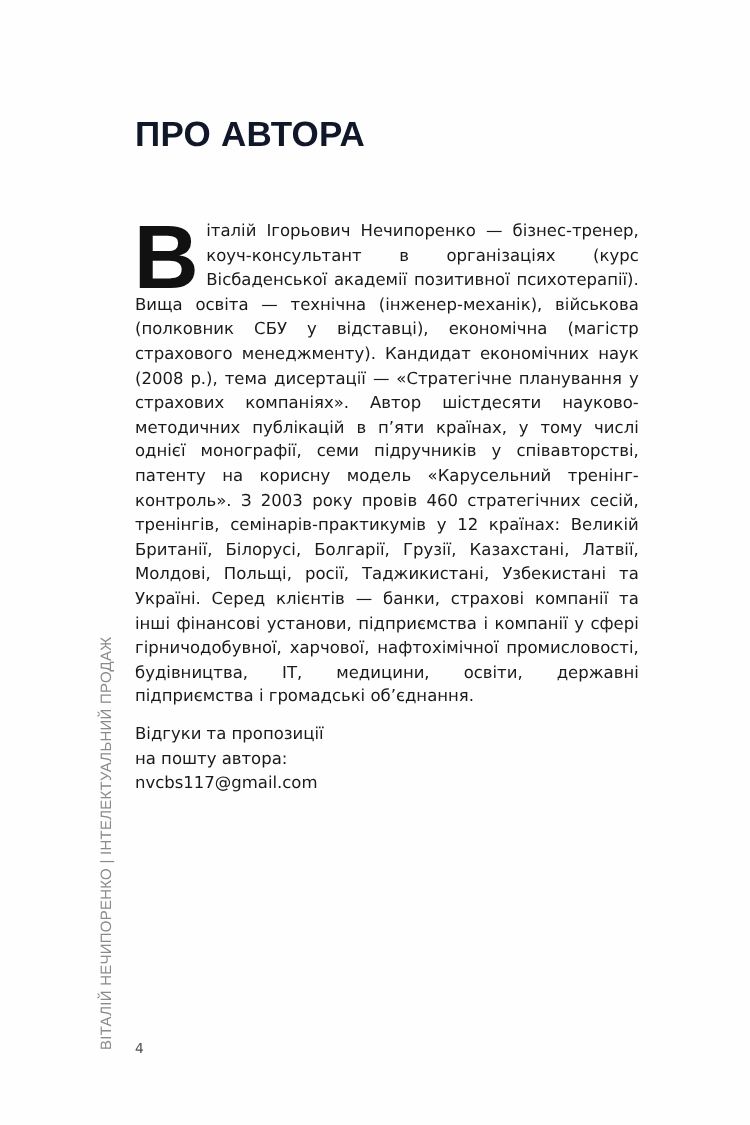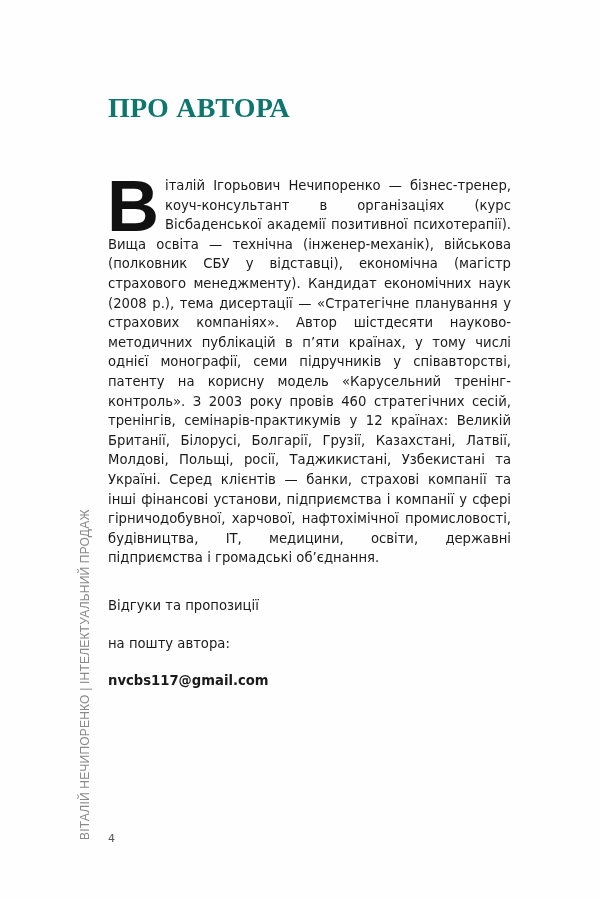--- a/index.html
+++ b/index.html
@@ -1,23 +1,23 @@
 <!DOCTYPE html>
 <html><head>
 <meta charset="utf-8">
 <style>
   html, body { margin: 0; padding: 0; background: #ffffff; }
   body { width: 600px; height: 900px; position: relative; overflow: hidden; font-family: "DejaVu Sans", sans-serif; color: #1a1a1a; }
   .page { position: absolute; inset: 0; background: #fefefe; }
-  .title { position: absolute; left: 108px; top: 92px; font-family: Liberation Serif, serif; font-weight: bold; font-size: 28px; letter-spacing: 0.2px; color: #0f766e; margin: 0; }
+  .title { position: absolute; left: 108px; top: 92px; font-family: Liberation Sans, sans-serif; font-weight: bold; font-size: 28px; letter-spacing: 0.2px; color: #0f172a; margin: 0; }
   .bio { position: absolute; left: 108px; top: 176px; width: 403px; font-family: "DejaVu Sans", sans-serif; font-size: 13.2px; line-height: 19.6px; text-align: justify; margin: 0; color: #1a1a1a; }
   .dropcap { float: left; font-family: "Liberation Sans", sans-serif; font-weight: bold; font-size: 72px; line-height: 56px; height: 56px; margin: 2px 6px 0 -1px; padding: 0; color: #111; }
   .contact { position: absolute; left: 108px; top: 578px; font-family: "DejaVu Sans", sans-serif; font-size: 13.2px; line-height: 19.6px; color: #1a1a1a; }
-  .contact .line { display: block; margin-top: 18px; }
-  .contact .email { font-weight: bold; text-align: center; }
+  .contact .line { display: block; }
+  .contact .email { font-weight: normal; }
   .spine { position: absolute; left: 78px; top: 840px; transform-origin: 0 0; transform: rotate(-90deg); font-family: "Liberation Sans", sans-serif; font-size: 12px; color: #8a8a8a; white-space: nowrap; letter-spacing: 0.2px; }
   .page-number { position: absolute; left: 108px; top: 832px; font-family: "DejaVu Sans", sans-serif; font-size: 11px; color: #555; }
 </style>
 </head>
 <body>
 
 <div class="page">
   <h1 class="title">ПРО АВТОРА</h1>
 
   <p class="bio">

